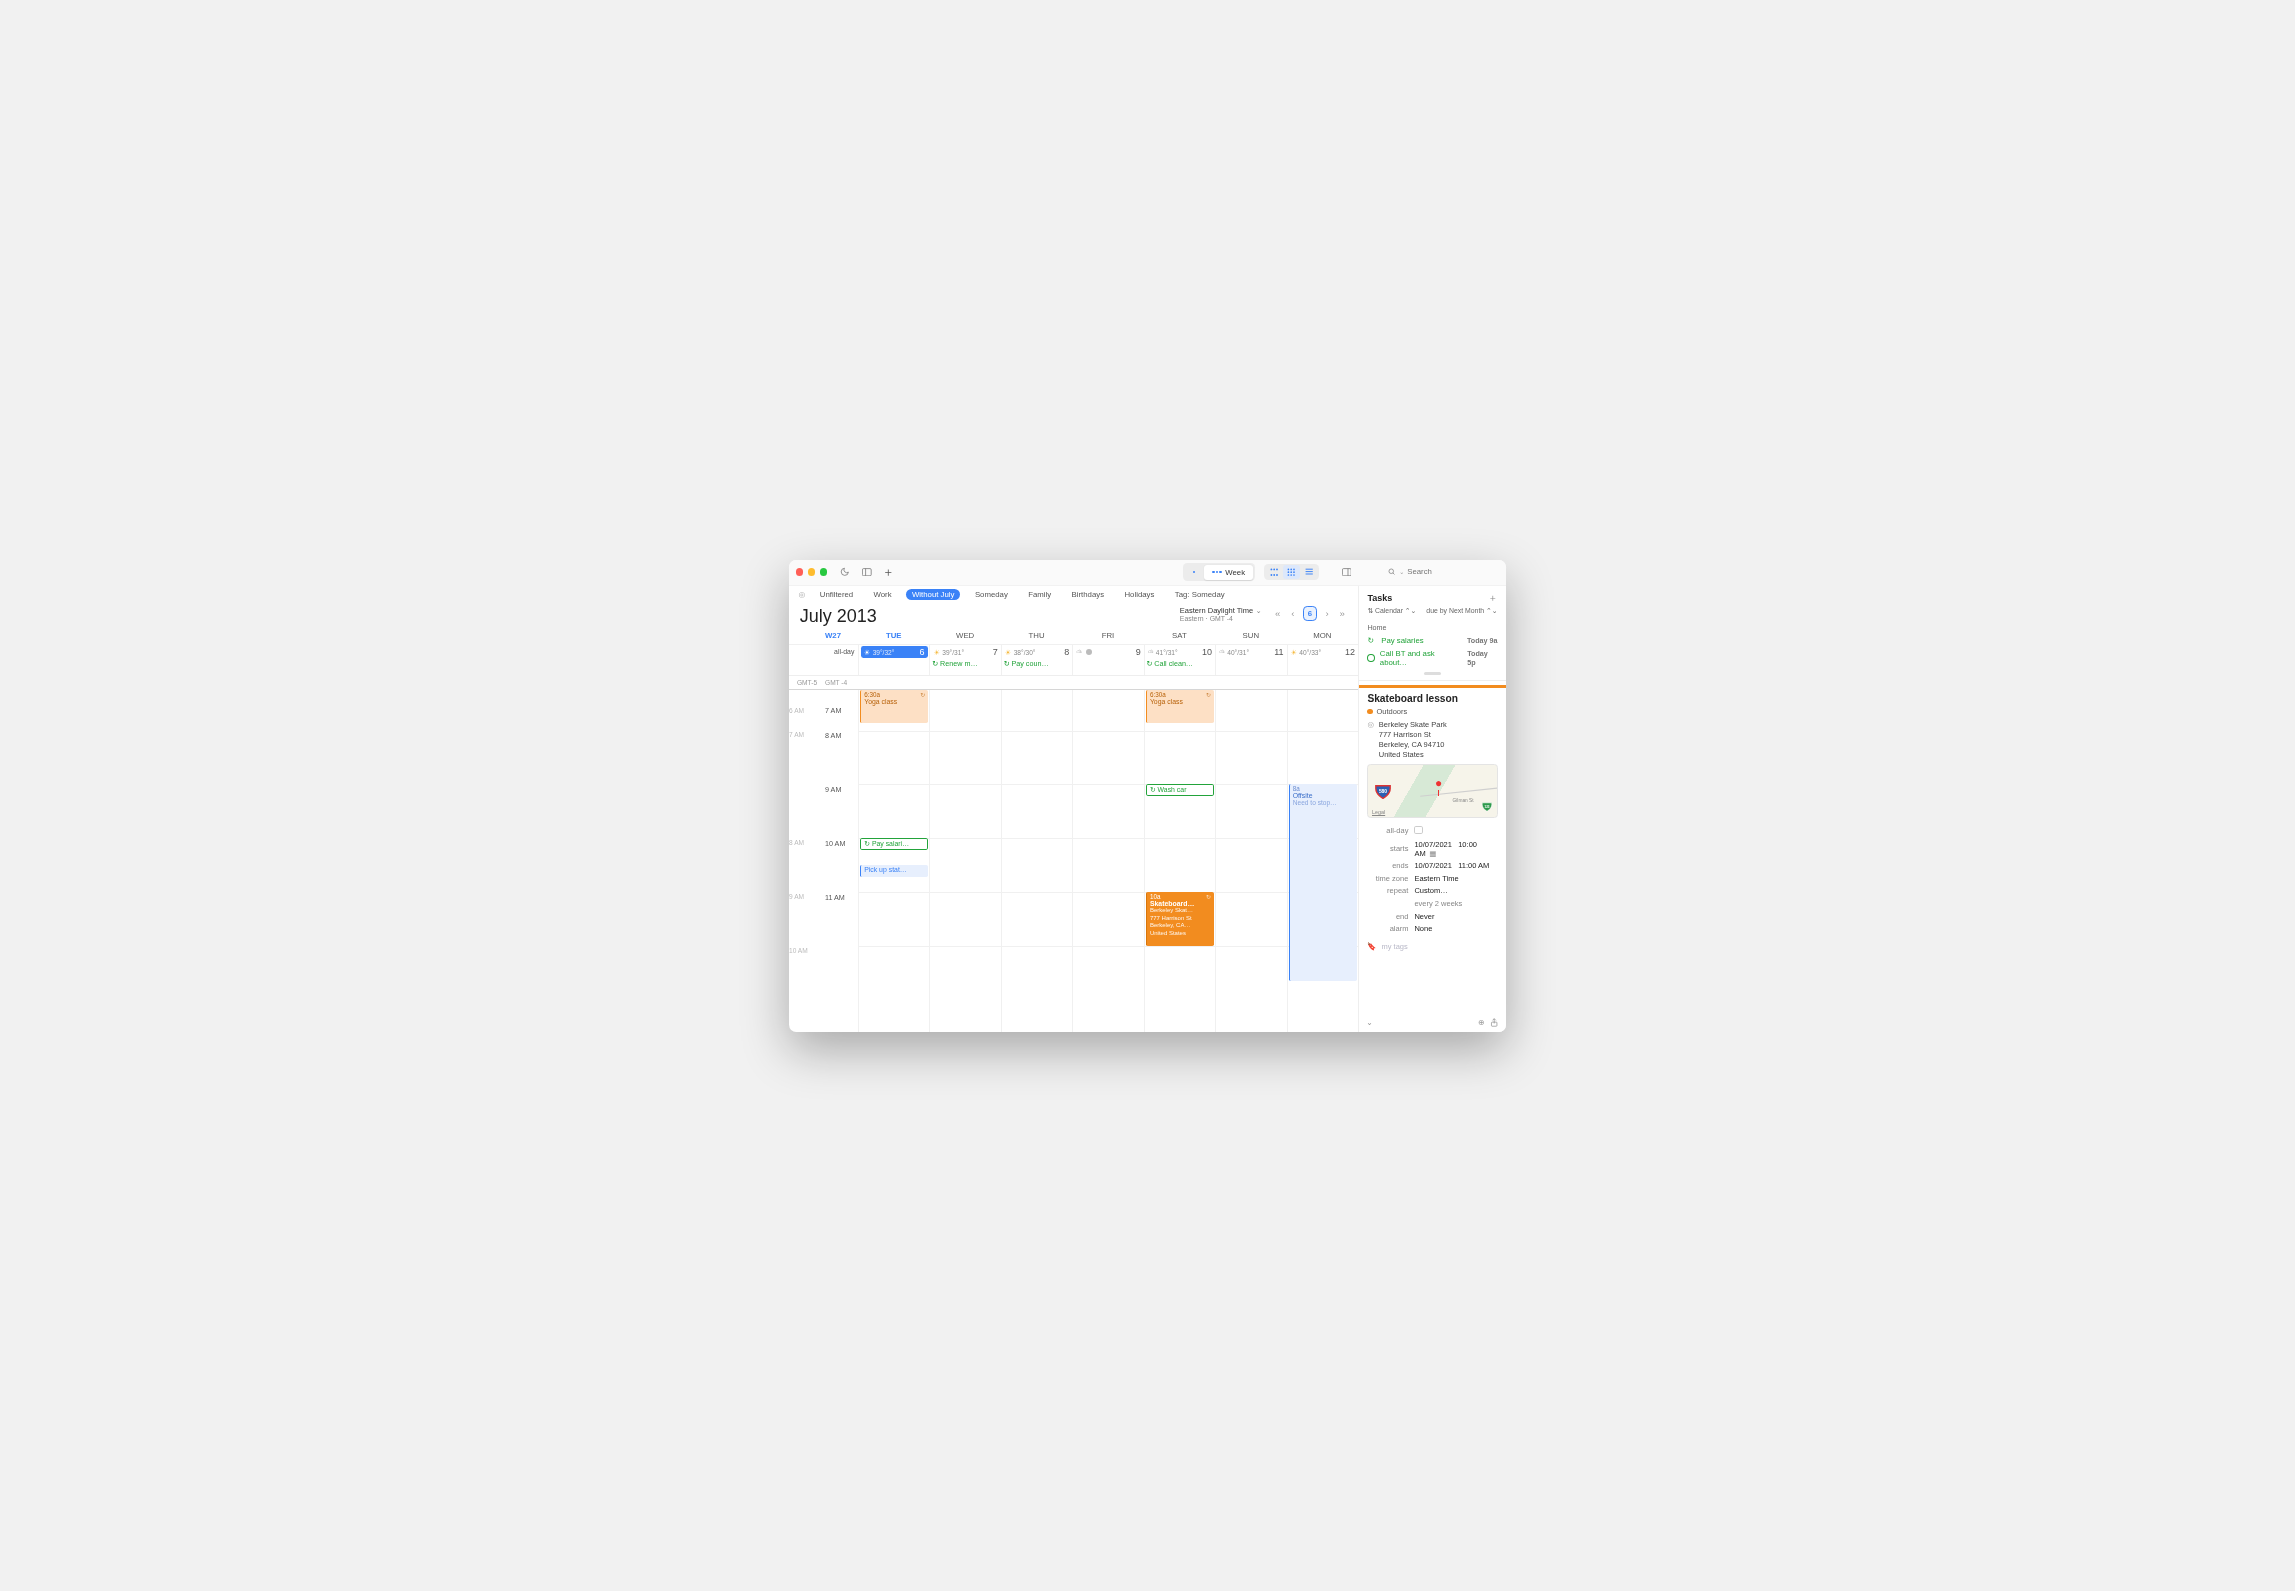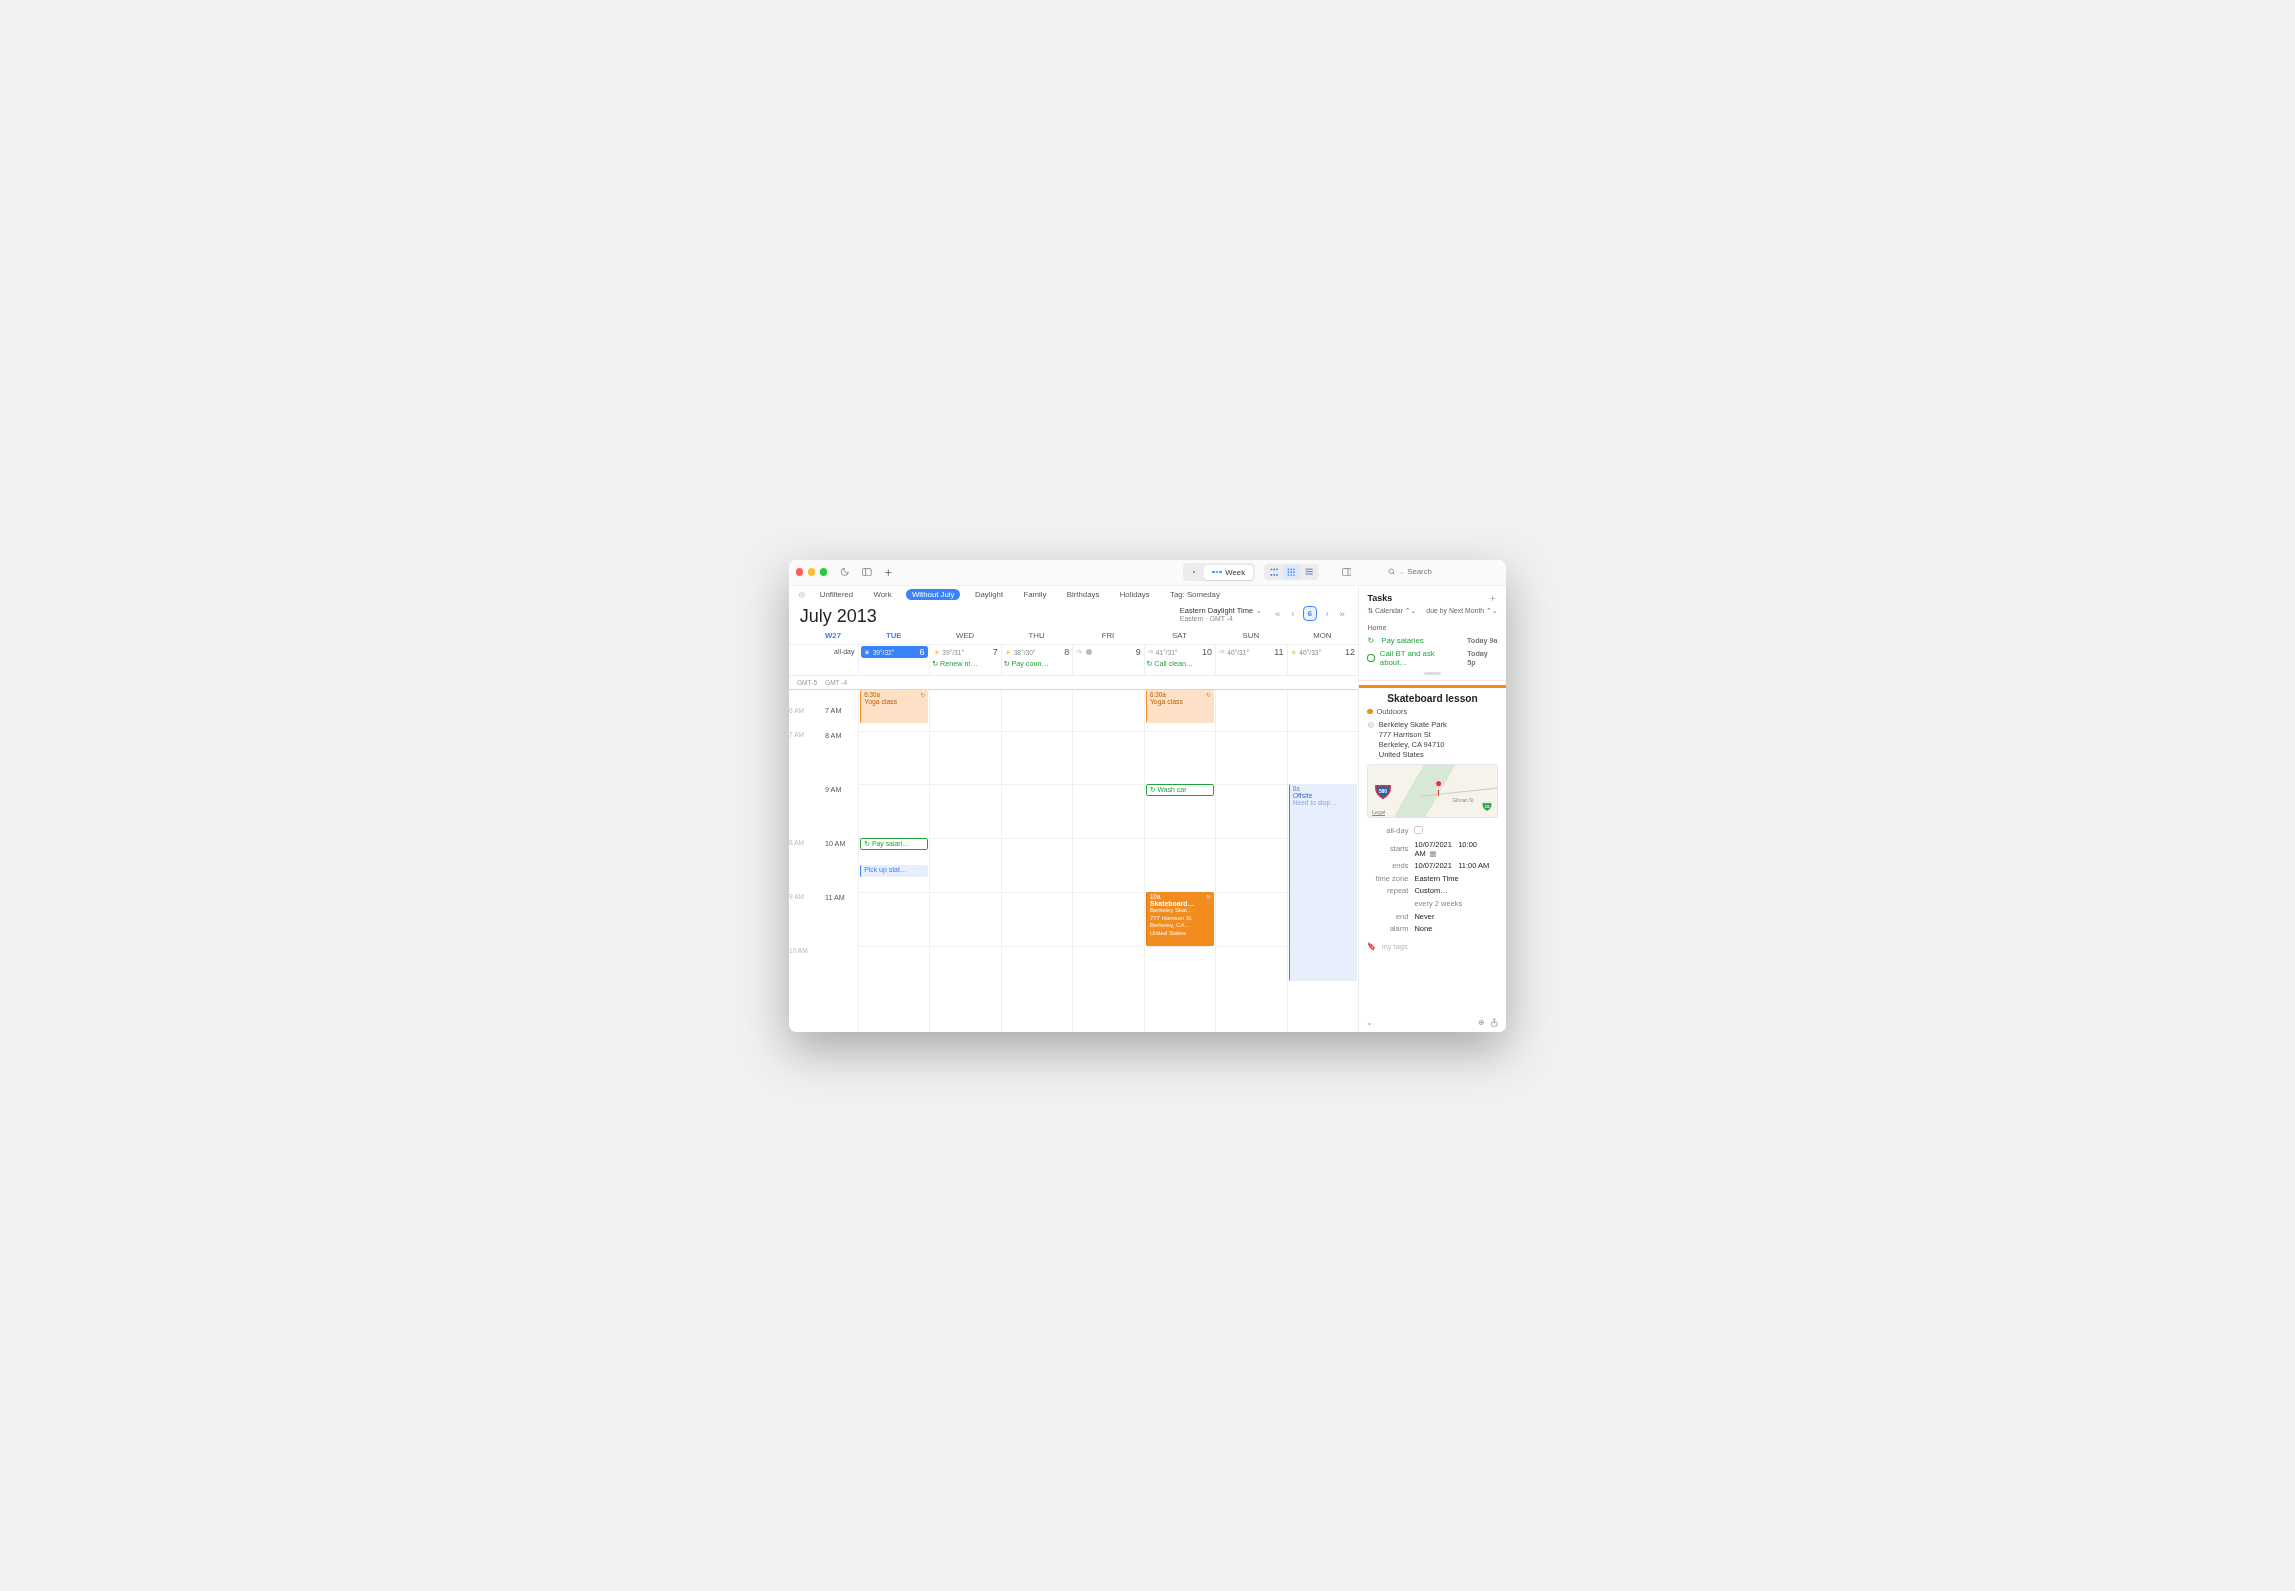--- a/index.html
+++ b/index.html
@@ -119,21 +119,21 @@
   .sortrow .r{margin-left:auto;}
   .tasklist{padding:2.4px 8.4px 4.8px 8.4px; border-bottom:0.6px solid #eee;}
   .grouplbl{font-size:7.2px; color:#666; padding:3.6px 0 2.4px 0;}
   .task{display:flex; align-items:center; gap:4.8px; font-size:7.8px; padding:1.8px 0; color:#22a33a;}
   .task .due{margin-left:auto; color:#777; font-size:7.2px;font-weight:bold;}
   .task .ic{width:9px;}
   .drag{width:16.7px; height:3px; background:#ddd; border-radius:1.8px; margin:3.6px auto 0 auto;}
 
   .detail{flex:1; padding:0 8.4px 0 8.4px; overflow-y:auto; position:relative;}
   .detail-strip{height:3px; background:#f28c1f; margin:3.6px -8.4px 4.8px -8.4px;}
-  .detail h2{font-size:10.2px; font-weight:700; margin-bottom:3.6px;text-align:center;}
+  .detail h2{font-size:10.2px; font-weight:700; margin-bottom:3.6px;}
   .caldot{display:inline-block; width:5.4px; height:5.4px; border-radius:50%; background:#f28c1f; margin-right:3.6px;}
   .meta{font-size:7.5px; color:#555; margin-bottom:2.4px;}
   .loc{display:flex; gap:4.8px; font-size:7.5px; color:#444; margin:3.6px 0;}
   .loc .txt{line-height:1.35;}
   .map{height:54px; border-radius:3.6px; border:0.6px solid #e4e4e4; position:relative; overflow:hidden;
     background:
       linear-gradient(120deg, #f6f4ea 0%, #f6f4ea 35%, #d7e9d6 35%, #d7e9d6 55%, #f6f4ea 55%);
   }
   .map .hwy{position:absolute; left:6px; top:18px; width:18px; height:18px;}
   .map .pin{position:absolute; left:52%; top:10.8px; color:#e33; font-size:12px;}
@@ -242,21 +242,21 @@
   </div>
 
   <div class="body">
 
     <div class="cal-side">
       <div class="filterbar">
         <span class="icon">◎</span>
         <span class="chip">Unfiltered</span>
         <span class="chip">Work</span>
         <span class="chip active">Without July</span>
-        <span class="chip">Daylight</span>
+        <span class="chip">Someday</span>
         <span class="chip">Family</span>
         <span class="chip">Birthdays</span>
         <span class="chip">Holidays</span>
         <span class="chip">Tag: Someday</span>
       </div>
 
       <div class="titlerow">
         <div class="monthtitle">
           <b>July</b> <span>2013</span>
         </div>

